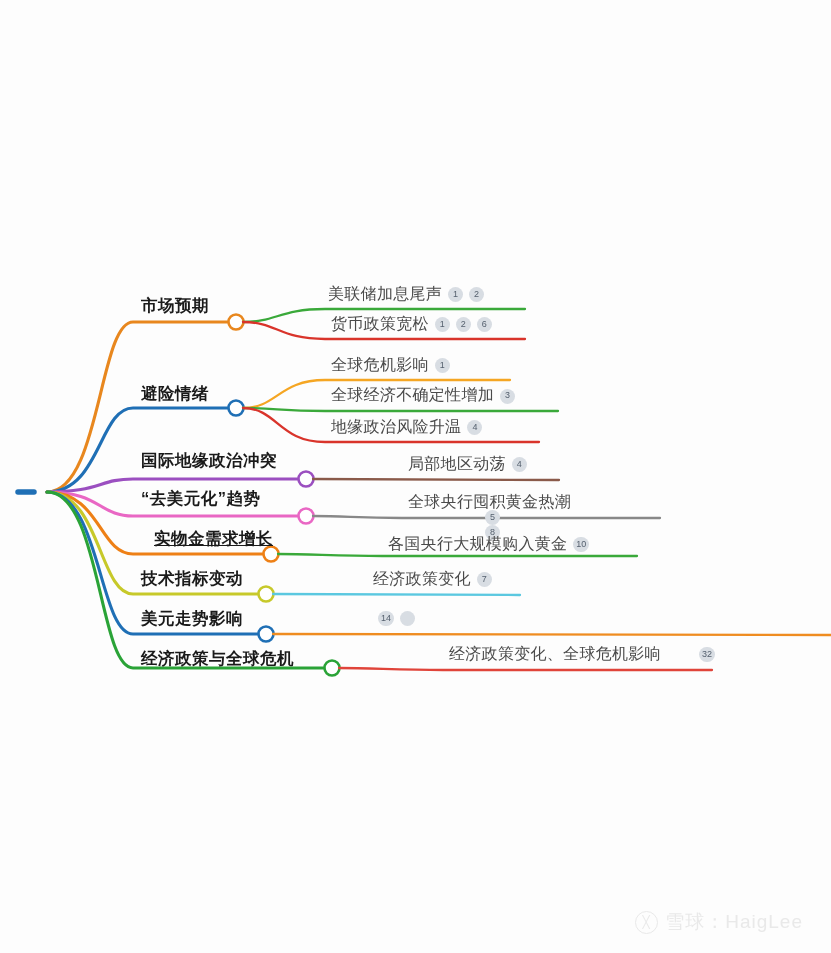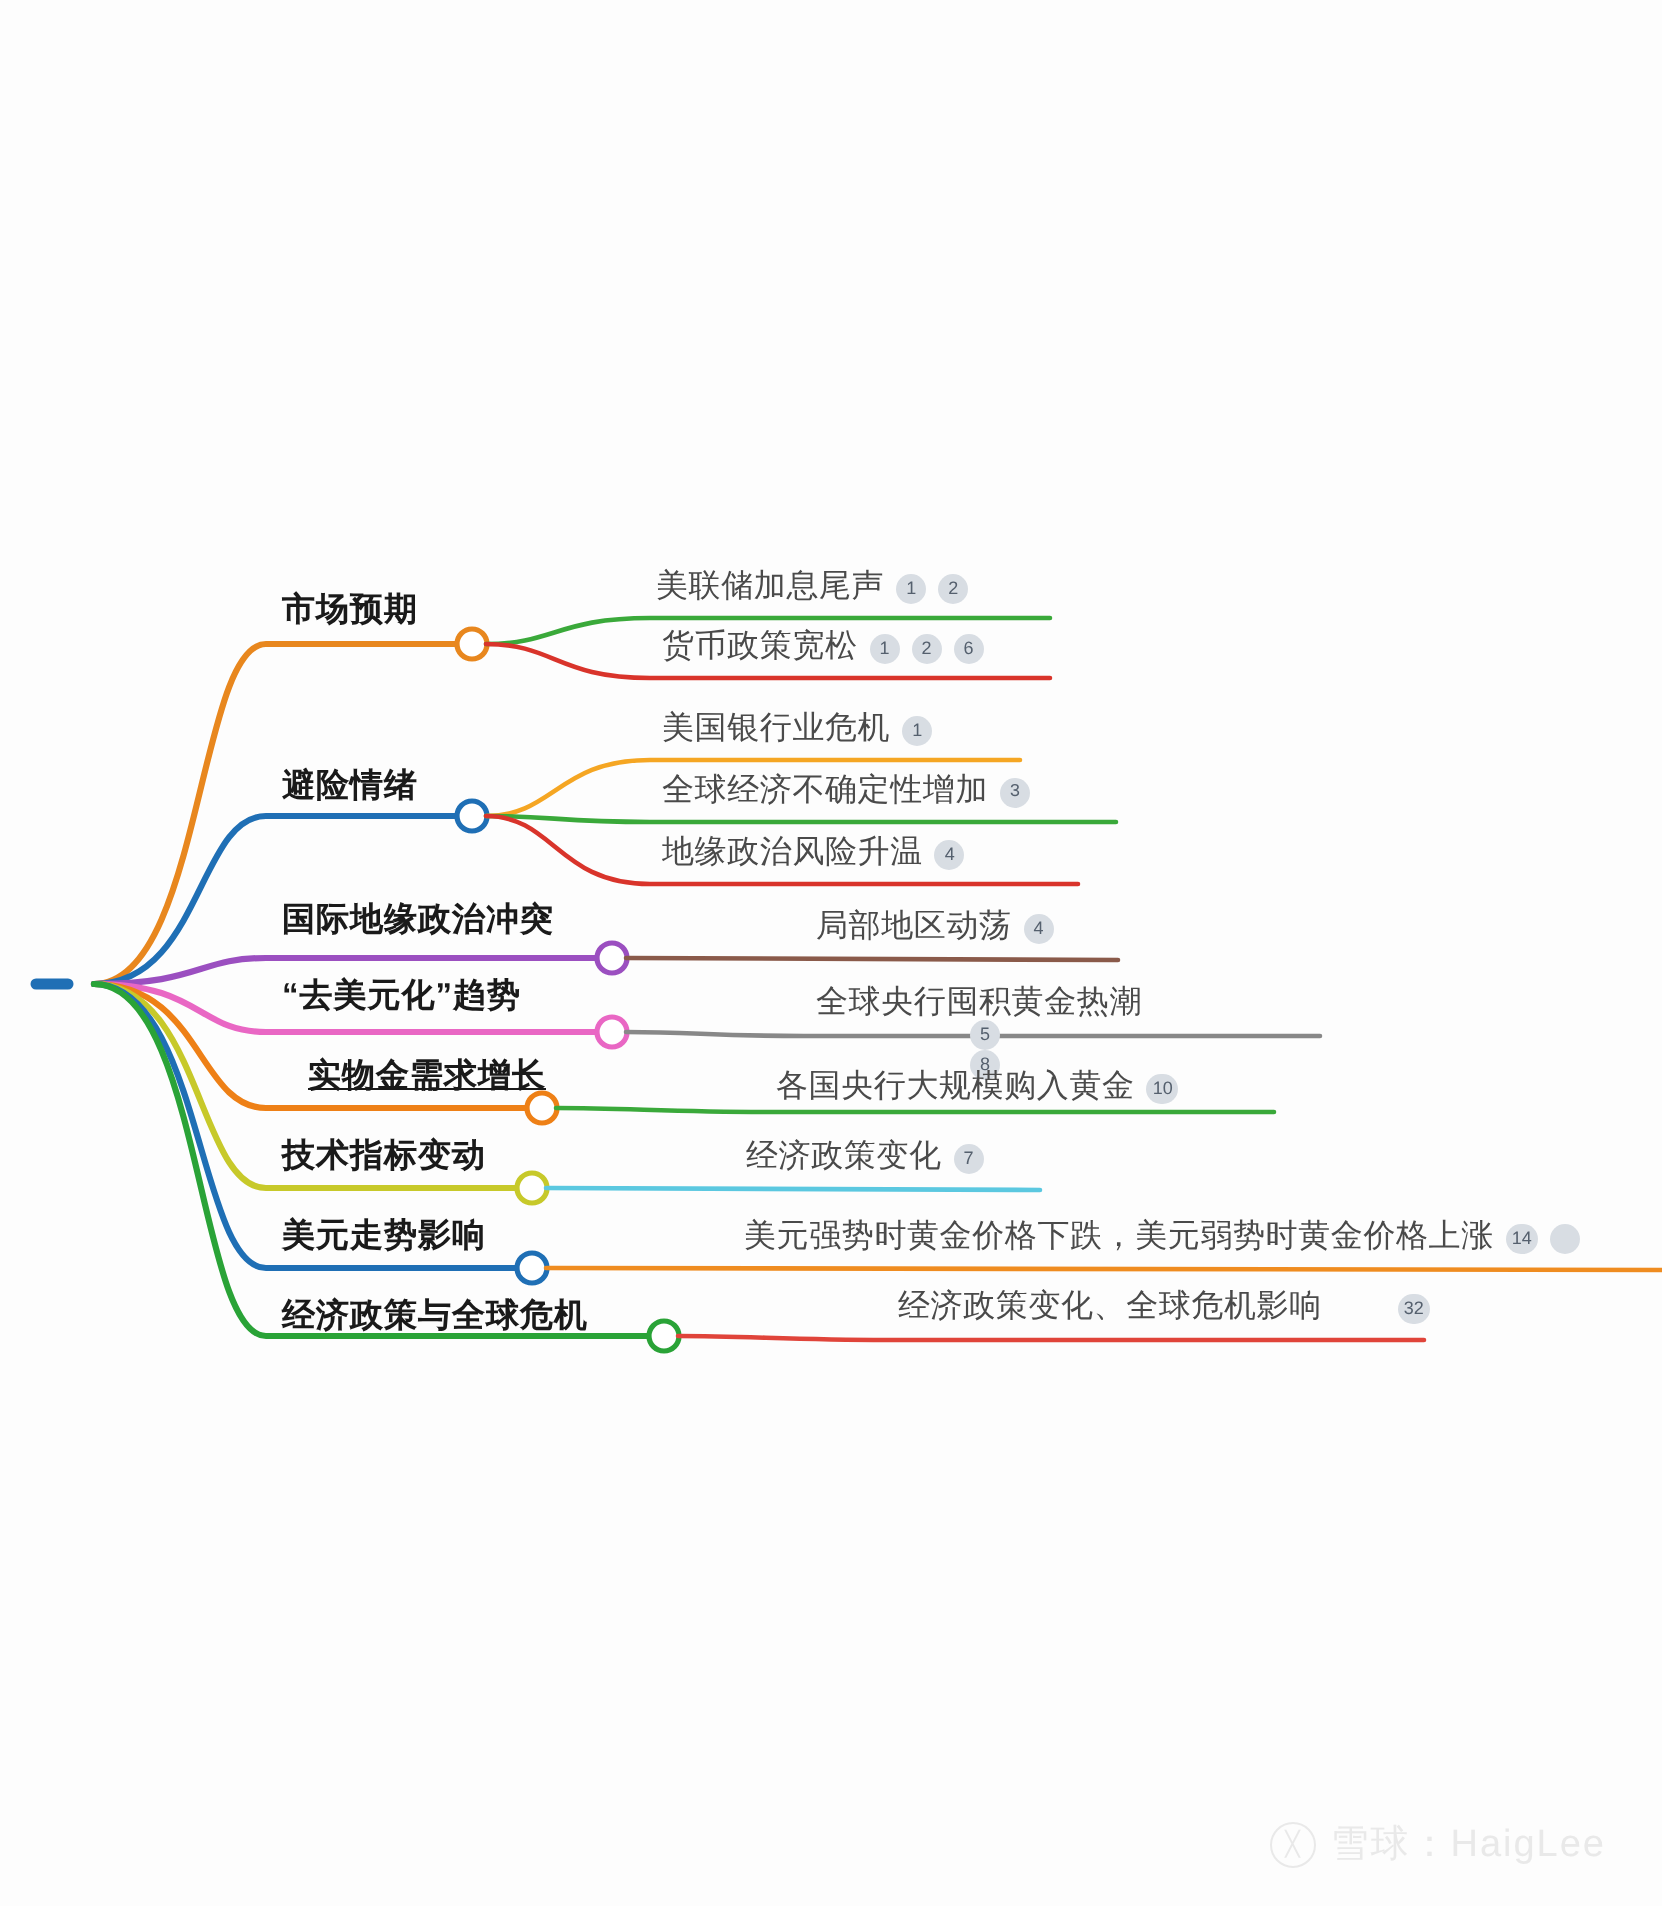--- a/index.html
+++ b/index.html
@@ -112,21 +112,21 @@
         <span class="badge">2</span>
       </div>
       <div class="leaf" style="left: 331px; top: 316px;">
         <span class="txt">货币政策宽松</span>
         <span class="badge">1</span>
         <span class="badge">2</span>
         <span class="badge">6</span>
       </div>
       <div class="label" style="left: 141px; top: 385px;">避险情绪</div>
       <div class="leaf" style="left: 331px; top: 357px;">
-        <span class="txt">美国银行业危机</span>
+        <span class="txt">全球危机影响</span>
         <span class="badge">1</span>
       </div>
       <div class="leaf" style="left: 331px; top: 388px; font-family: Liberation Mono, monospace;">
         <span class="txt">全球经济不确定性增加</span>
         <span class="badge">3</span>
       </div>
       <div class="leaf" style="left: 331px; top: 419px;">
         <span class="txt">地缘政治风险升温</span>
         <span class="badge">4</span>
       </div>
@@ -146,21 +146,20 @@
         <span class="txt">各国央行大规模购入黄金</span>
         <span class="badge">10</span>
       </div>
       <div class="label" style="left: 141px; top: 570px;">技术指标变动</div>
       <div class="leaf" style="left: 373px; top: 571px;">
         <span class="txt">经济政策变化</span>
         <span class="badge">7</span>
       </div>
       <div class="label" style="left: 141px; top: 610px;">美元走势影响</div>
       <div class="leaf" style="left: 372px; top: 611px;">
-        <span class="txt">美元强势时黄金价格下跌，美元弱势时黄金价格上涨</span>
         <span class="badge">14</span>
         <span class="badge"></span>
       </div>
       <div class="label" style="left: 141px; top: 650px;">经济政策与全球危机</div>
       <div class="leaf" style="left: 449px; top: 646px; gap: 32px;">
         <span class="txt">经济政策变化、全球危机影响</span>
         <span class="badge">32</span>
       </div>
     </div>
 </div>

